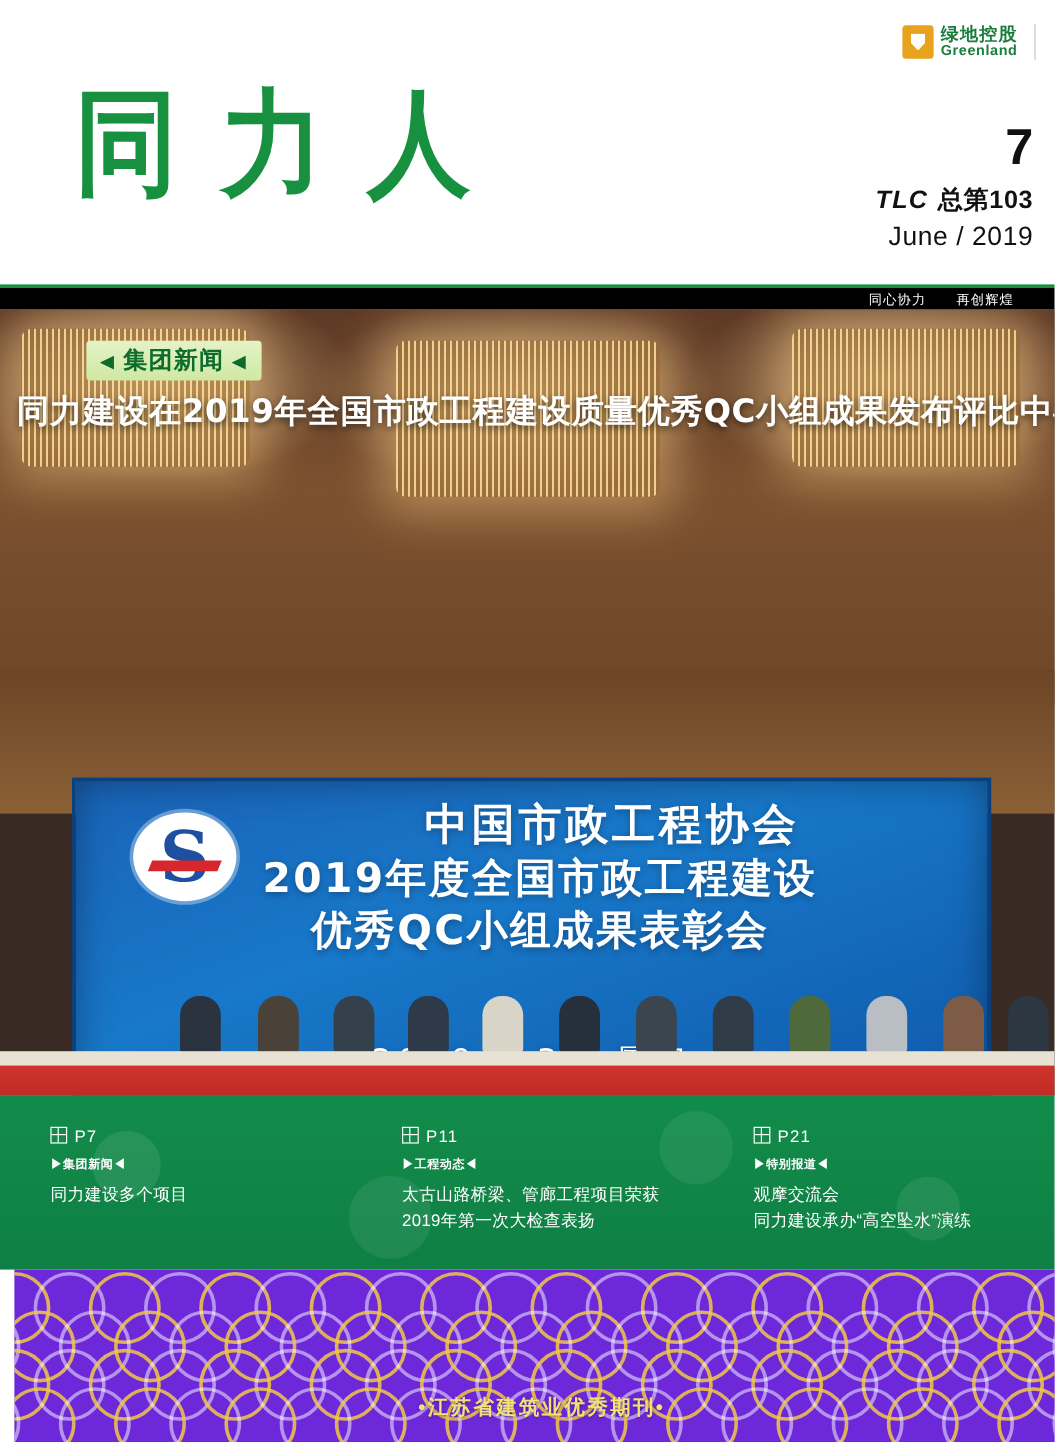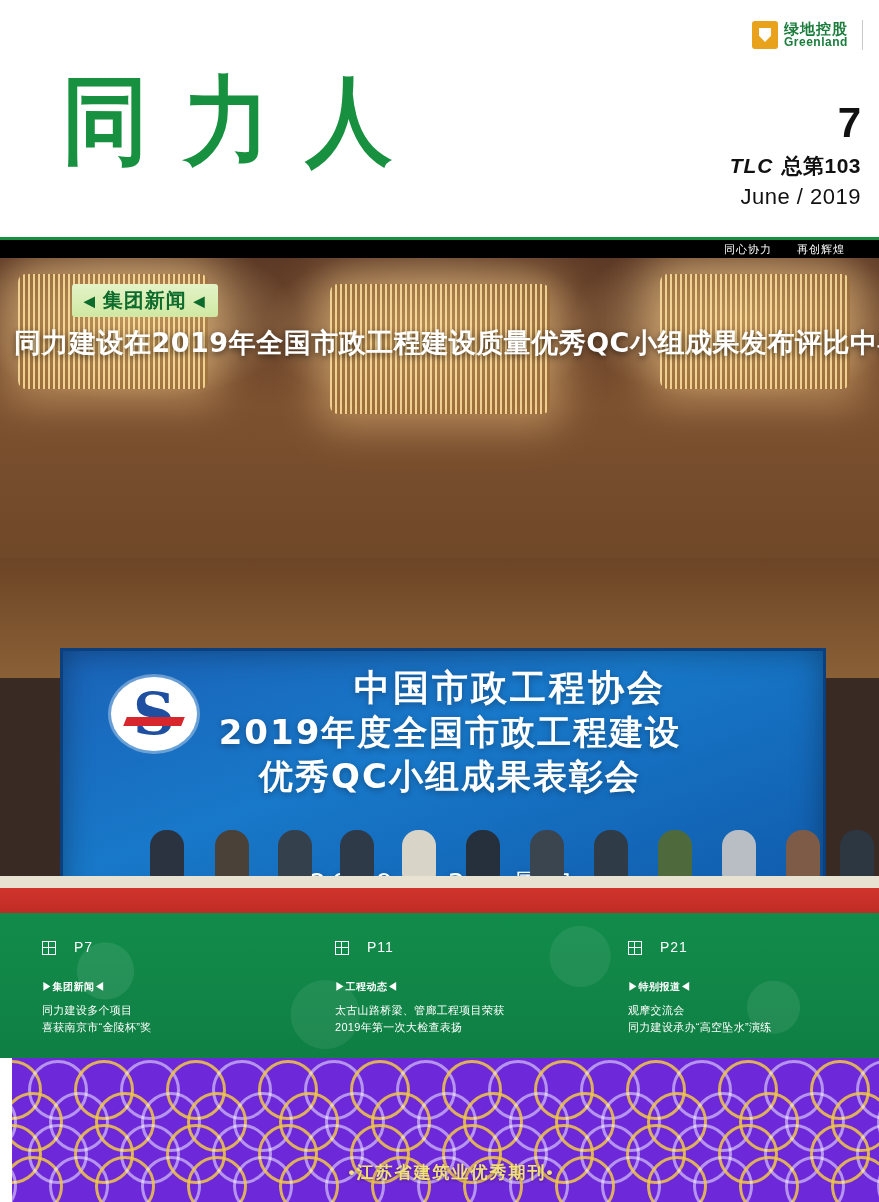--- a/index.html
+++ b/index.html
@@ -391,24 +391,24 @@
     display: flex;
   }
   .teaser {
     flex: 1;
     padding: 26px 18px 0 42px;
     box-sizing: border-box;
   }
   .teaser-page {
     font-size: 14px;
     letter-spacing: 1px;
-    margin-bottom: 25px;
-    display: flex;
-    align-items: flex-end;
-    gap: 18px;
+    margin-bottom: 8px;
+    display: flex;
+    align-items: flex-start;
+    gap: 6px;
   }
   .page-glyph {
     display: inline-block;
     width: 12px; height: 12px;
     border: 1.3px solid #ffffff;
     position: relative;
   }
   .page-glyph::before {
     content: "";
     position: absolute; left: 4.6px; top: 0; width: 1.3px; height: 12px; background: #fff;
@@ -417,21 +417,21 @@
     content: "";
     position: absolute; top: 4.6px; left: 0; height: 1.3px; width: 12px; background: #fff;
   }
   .teaser-cat {
     font-size: 10px;
     font-weight: bold;
     margin-bottom: 8px;
     letter-spacing: 0.5px;
   }
   .teaser-line {
-    font-size: 11px;
+    font-size: 14px;
     line-height: 1.55;
     letter-spacing: 0.3px;
   }
 
   
   .footer {
     position: absolute;
     left: 12px; top: 1058px;
     width: 879px;
     height: 144px;
@@ -549,21 +549,20 @@
 
   <div class="teasers">
 
     <div class="teaser">
       <div class="teaser-page">
         <span class="page-glyph"></span>
         <span>P7</span>
       </div>
       <div class="teaser-cat">▶集团新闻◀</div>
       <div class="teaser-line">同力建设多个项目</div>
-      <div class="teaser-line">喜获南京市“金陵杯”奖</div>
     </div>
 
     <div class="teaser">
       <div class="teaser-page">
         <span class="page-glyph"></span>
         <span>P11</span>
       </div>
       <div class="teaser-cat">▶工程动态◀</div>
       <div class="teaser-line">太古山路桥梁、管廊工程项目荣获</div>
       <div class="teaser-line">2019年第一次大检查表扬</div>

